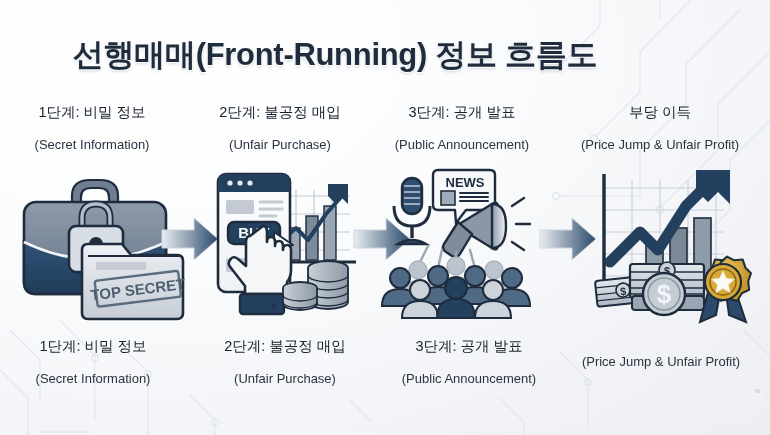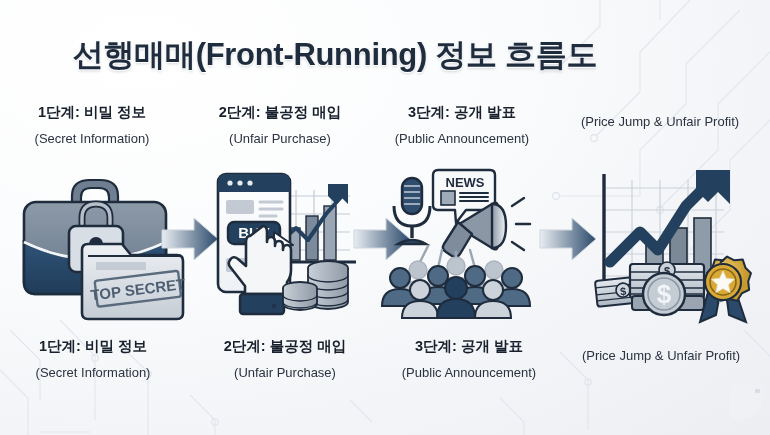--- a/index.html
+++ b/index.html
@@ -29,22 +29,22 @@
     position:absolute;top:34px;left:0;width:670px;text-align:center;
     font-size:31px;font-weight:bold;color:#1f2c3d;letter-spacing:-0.3px;
     text-shadow:0 1px 0 #ffffff, 0 2px 3px rgba(30,45,65,.18);
     white-space:nowrap;
   }
 
   
   .col{position:absolute;top:104px;width:180px;text-align:center;}
   .c1{left:2px;} .c2{left:190px;} .c3{left:372px;} .c4{left:570px;}
 
-  .cap-ko{font-size:14.5px;font-weight:bold;color:#17202c;line-height:1.18;white-space:nowrap;}
-  .cap-en{font-size:13px;color:#2b3341;line-height:1.2;margin-top:10px;white-space:nowrap;}
+  .cap-ko{font-size:14.5px;font-weight:normal;color:#17202c;line-height:1.18;white-space:nowrap;}
+  .cap-en{font-size:13px;color:#2b3341;line-height:1.2;margin-top:16px;white-space:nowrap;}
 
   .botcap{position:absolute;top:338px;width:210px;text-align:center;}
   .b1{left:-12px;} .b2{left:180px;} .b3{left:364px;} .b4{left:556px;}
   .botcap .cap-ko{font-size:14.5px;}
   .botcap .cap-en{font-size:13px;}
 
   
   .art{position:absolute;top:166px;height:160px;}
   .a1{left:14px;width:160px;}
   .a2{left:200px;width:160px;}
@@ -104,20 +104,21 @@
   </div>
   <div class="col c2">
     <div class="cap-ko">2단계: 불공정 매입</div>
     <div class="cap-en">(Unfair Purchase)</div>
   </div>
   <div class="col c3">
     <div class="cap-ko">3단계: 공개 발표</div>
     <div class="cap-en">(Public Announcement)</div>
   </div>
   <div class="col c4">
+    <div class="cap-ko">부당 이득</div>
     <div class="cap-en">(Price Jump &amp; Unfair Profit)</div>
   </div>
 
   <div class="art a1">
     <svg width="160" height="160" viewBox="0 0 160 160">
       <defs>
         <linearGradient id="bagTop" x1="0" y1="0" x2="0" y2="1">
           <stop offset="0" stop-color="#8d9aa8"></stop>
             <stop offset="1" stop-color="#66778a"></stop>
         </linearGradient>

